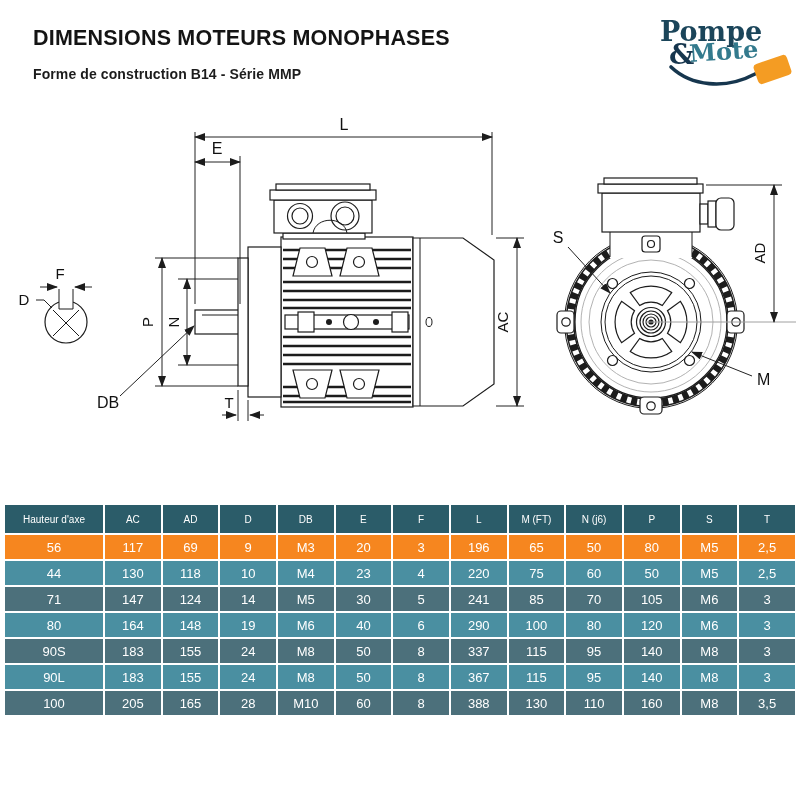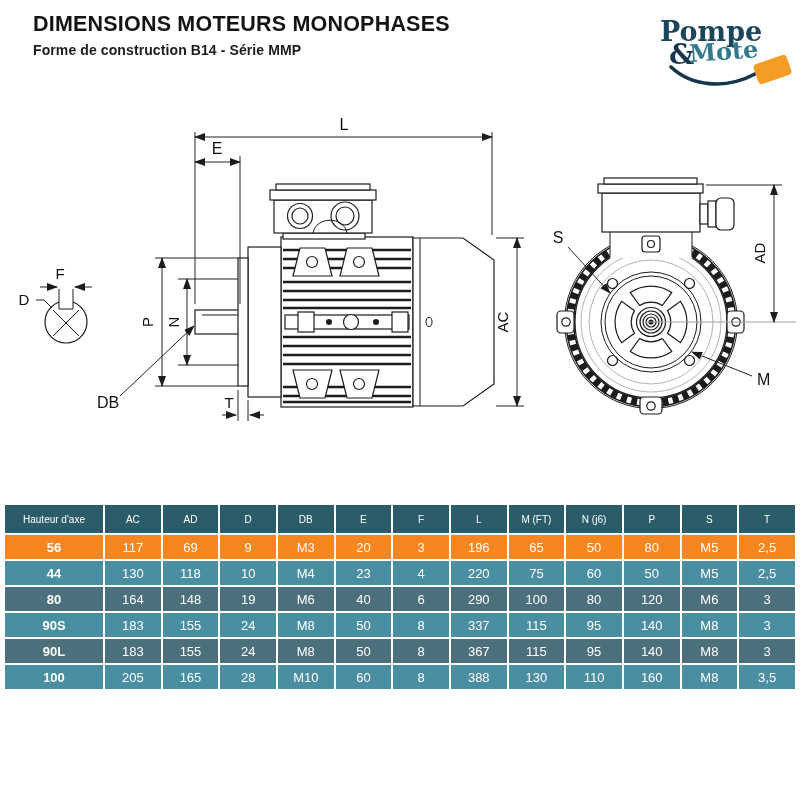--- a/index.html
+++ b/index.html
@@ -1,23 +1,23 @@
 <!DOCTYPE html>
 <html style="--header_bg: #2B5C69; --row_orange: #F6861F; --row_teal: #4A8FA1; --row_slate: #4C707B; --line_color: #1c1c1c; --logo_navy: #16364E; --logo_blue: #1B455A; --logo_teal: #337A8D; --logo_orange: #F49C23;"><head>
 <meta charset="utf-8">
 <style>
   :root{
     --header_bg:#2B5C69; --row_orange:#F6861F; --row_teal:#4A8FA1; --row_slate:#4C707B;
     --line_color:#1c1c1c; --logo_navy:#16364E; --logo_blue:#1B455A; --logo_teal:#337A8D; --logo_orange:#F49C23;
   }
   *{box-sizing:border-box;margin:0;padding:0}
   html,body{width:800px;height:800px;background:#fff;font-family:"Liberation Sans",sans-serif;position:relative;overflow:hidden}
-  .page-header{position:absolute;left:33px;top:12px;width:600px}
+  .page-header{position:absolute;left:33px;top:26px;width:600px}
   .page-title{font-size:21.5px;font-weight:800;letter-spacing:.2px;color:#141414;white-space:nowrap}
-  .page-subtitle{font-size:14px;font-weight:700;color:#1c1c1c;margin-top:5px;letter-spacing:.1px}
+  .page-subtitle{font-size:14px;font-weight:700;color:#1c1c1c;margin-top:15px;letter-spacing:.1px}
   .logo{position:absolute;left:633px;top:8px;width:160px;height:90px}
   .drawing{position:absolute;left:0;top:90px;width:800px;height:345px}
 
   
   .ol{fill:#fff;stroke:var(--line_color);stroke-width:1.2}
   .ln{fill:none;stroke:var(--line_color);stroke-width:1.2}
   .fin{stroke:var(--line_color);stroke-width:2.6}
   .thin{fill:none;stroke:var(--line_color);stroke-width:1}
   .gray{fill:none;stroke:#a9a9a9;stroke-width:.9}
   .dim{fill:none;stroke:#222;stroke-width:1}
@@ -26,21 +26,21 @@
 
   
   .dim-table{position:absolute;left:3px;top:503px;width:794px;border-collapse:collapse;table-layout:fixed}
   .dim-table col.first{width:100px}
   .dim-table th,.dim-table td{border:2px solid #fff;text-align:center;color:#fff;overflow:hidden}
   .dim-table th{background:var(--header_bg);font-size:10px;font-weight:400;height:30px;padding:2px 0}
   .dim-table td{font-size:13px;font-weight:400;height:26px;padding:1px 0}
   .dim-table tbody tr{background:var(--row_slate)}
   .dim-table tbody tr:nth-child(even){background:var(--row_teal)}
   .dim-table tbody tr.highlight{background:var(--row_orange)}
-  .dim-table tbody tr td:first-child{font-weight:700}
+  .dim-table tbody tr td:first-child{font-weight:400}
 </style>
 </head>
 <body>
 
 <div class="page-header">
   <div class="page-title">DIMENSIONS MOTEURS MONOPHASES</div>
   <div class="page-subtitle">Forme de construction B14 -  Série MMP</div>
 </div>
 
 <svg class="logo" viewBox="0 0 160 90" aria-hidden="true">
@@ -291,20 +291,35 @@
         <td>23</td>
         <td>4</td>
         <td>220</td>
         <td>75</td>
         <td>60</td>
         <td>50</td>
         <td>M5</td>
         <td>2,5</td>
       </tr>
       <tr>
+        <td>71</td>
+        <td>147</td>
+        <td>124</td>
+        <td>14</td>
+        <td>M5</td>
+        <td>30</td>
+        <td>5</td>
+        <td>241</td>
+        <td>85</td>
+        <td>70</td>
+        <td>105</td>
+        <td>M6</td>
+        <td>3</td>
+      </tr>
+      <tr>
         <td>80</td>
         <td>164</td>
         <td>148</td>
         <td>19</td>
         <td>M6</td>
         <td>40</td>
         <td>6</td>
         <td>290</td>
         <td>100</td>
         <td>80</td>

